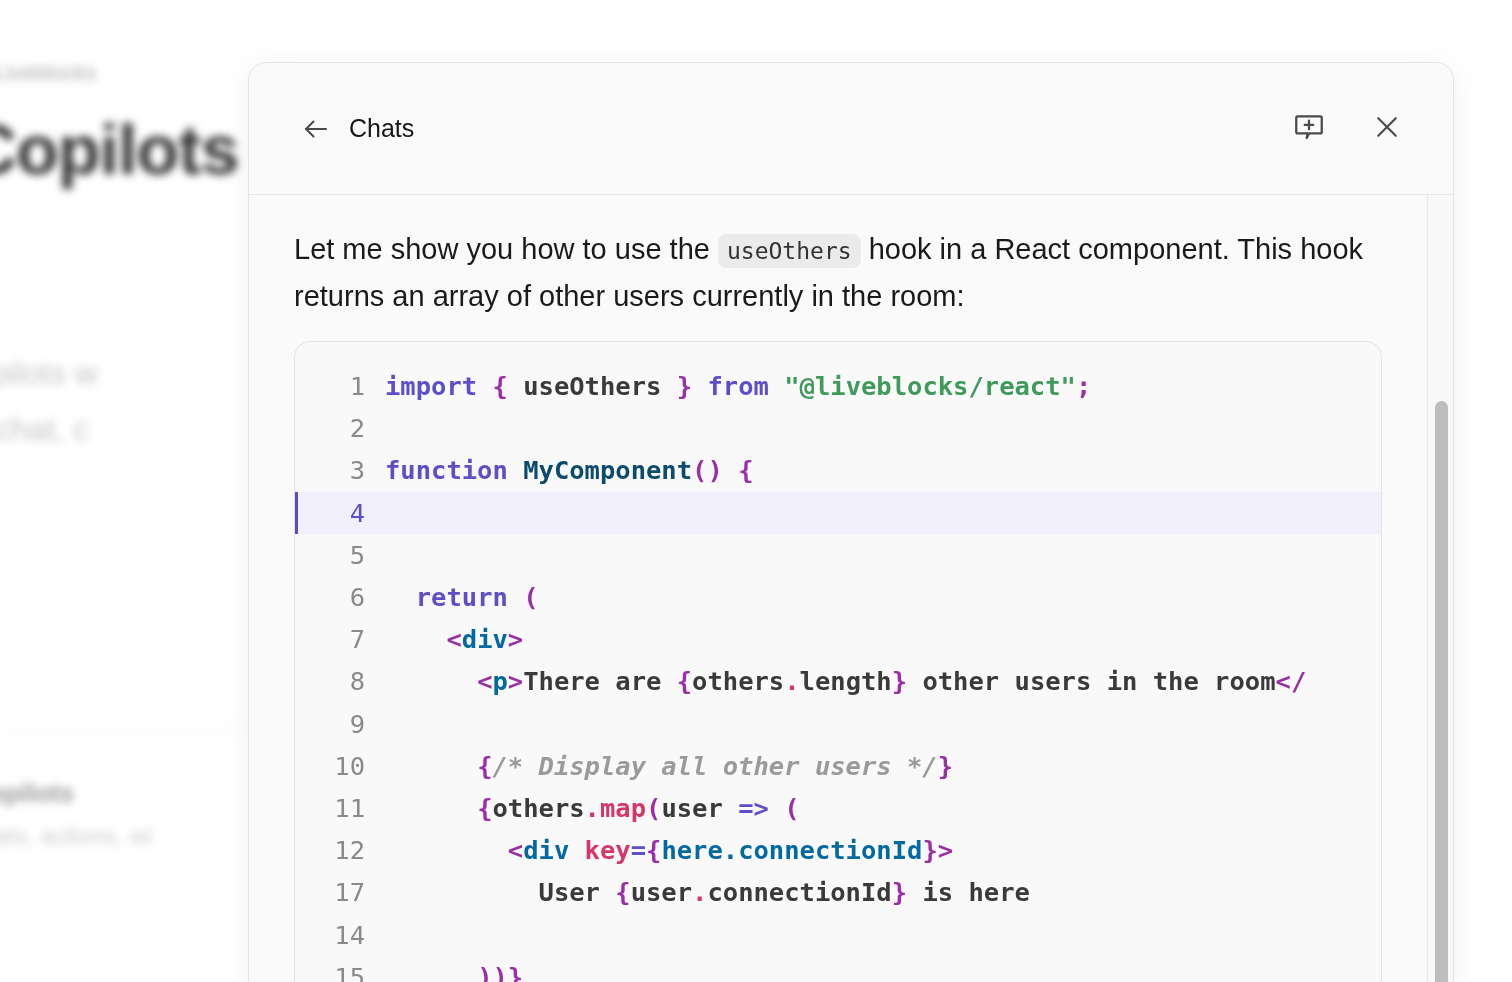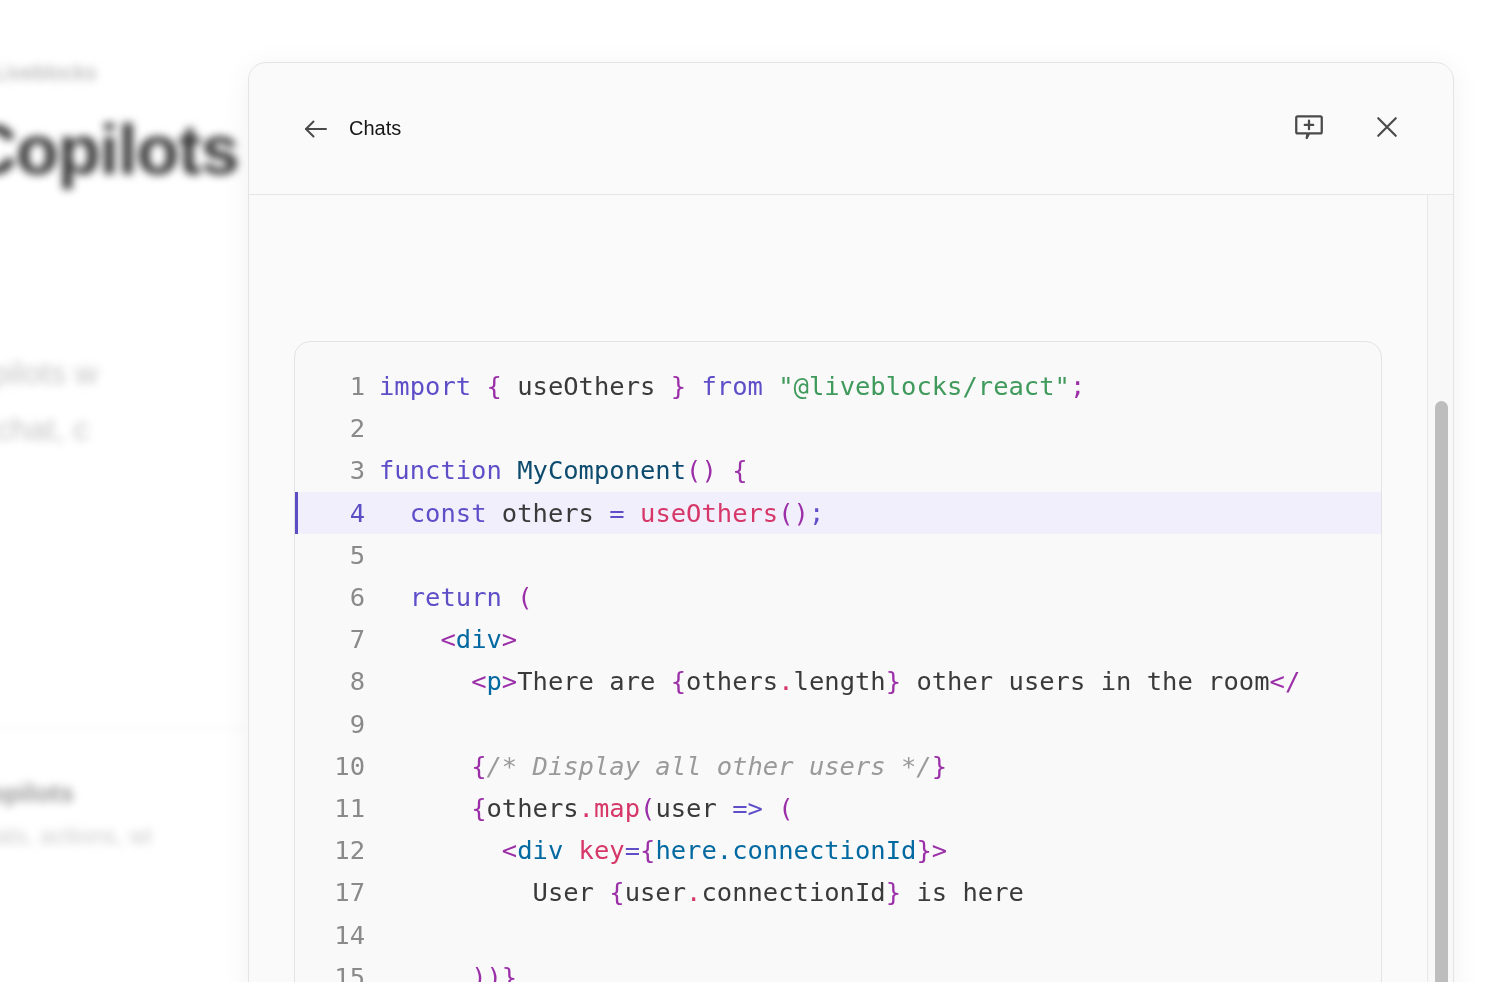--- a/index.html
+++ b/index.html
@@ -12,38 +12,38 @@
     .bg-title { position: absolute; left: -120px; top: 110px; font-size: 70px; font-weight: bold; color: #333; letter-spacing: -1px; white-space: nowrap; }
     .bg-desc { position: absolute; left: -160px; top: 345px; font-size: 32px; line-height: 56px; color: #c4c4c4; white-space: nowrap; }
     .bg-divider { position: absolute; left: 0; top: 728px; width: 250px; height: 1px; background: #ececec; }
     .bg-sub-title { position: absolute; left: -30px; top: 778px; font-size: 26px; font-weight: bold; color: #999; white-space: nowrap; }
     .bg-sub-desc { position: absolute; left: -60px; top: 822px; font-size: 24px; color: #ccc; white-space: nowrap; }
 
     
     .panel { position: absolute; left: 248px; top: 62px; width: 1206px; height: 940px; background: #fafafa; border: 1px solid #e4e4e4; border-radius: 18px; box-shadow: 0 4px 30px rgba(0,0,0,0.06); overflow: hidden; }
     .panel-header { height: 132px; border-bottom: 1px solid #e6e6e6; display: flex; align-items: center; padding: 0 50px; position: relative; }
     .back-btn { width: 34px; height: 34px; display: flex; align-items: center; justify-content: center; margin-right: 16px; cursor: pointer; }
-    .panel-title { font-size: 20px; color: #161616; }
+    .panel-title { font-size: 25px; color: #161616; }
     .header-actions { position: absolute; right: 48px; top: 46px; display: flex; gap: 42px; align-items: center; }
     .icon-btn { width: 36px; height: 36px; display: flex; align-items: center; justify-content: center; cursor: pointer; }
 
     .panel-body { position: absolute; left: 0; top: 132px; right: 26px; bottom: 0; padding: 32px 46px 0 45px; }
     .scroll-track { position: absolute; right: 0; top: 132px; width: 26px; bottom: 0; border-left: 1px solid #e8e8e8; background: #f8f8f8; }
     .scroll-thumb { position: absolute; left: 7px; top: 206px; width: 13px; height: 640px; border-radius: 7px; background: #bdbdbd; }
 
     .message { font-size: 29px; line-height: 45px; color: #1a1a1a; width: 1100px; }
     .inline-code { font-family: "DejaVu Sans Mono", monospace; font-size: 23px; background: #ebebeb; border-radius: 8px; padding: 4px 9px; color: #333; }
 
     .code-block { position: absolute; left: 45px; top: 146px; width: 1088px; height: 720px; background: #f9f9f9; border: 1px solid #e3e3e3; border-radius: 16px; overflow: hidden; padding-top: 23px; }
     .code-line { height: 42.2px; display: flex; align-items: center; font-family: "DejaVu Sans Mono", monospace; font-size: 25.5px; white-space: pre; position: relative; }
     .code-line.hl { background: #f1effc; }
     .code-line.hl::before { content: ""; position: absolute; left: 0; top: 0; bottom: 0; width: 3px; background: #5b4ec4; }
     .ln { width: 70px; text-align: right; color: #8a8a8a; flex: none; }
     .code-line.hl .ln { color: #5b4ec4; }
-    .code { margin-left: 14px; color: #3a3a3a; }
+    .code { margin-left: 20px; color: #3a3a3a; font-weight: bold; }
 
     .kw { color: #5e4fc8; }
     .br { color: #9b2fa8; }
     .fn { color: #0c4a6e; }
     .str { color: #3f9a5c; }
     .call { color: #d63768; }
     .tag { color: #0369a1; }
     .cm { color: #9a9a9a; font-style: italic; }
     .attr { color: #d63768; }
     .pl { color: #3a3a3a; }
@@ -81,26 +81,27 @@
       </div>
       <div class="icon-btn">
         <svg width="30" height="30" viewBox="0 0 24 24" fill="none" stroke="#4a4a4a" stroke-width="1.7" stroke-linecap="round">
             <path d="M5 5l14 14M19 5L5 19"></path>
           </svg>
       </div>
     </div>
   </div>
 
   <div class="panel-body">
+    <p class="message"><span>Let me show you how to use the </span><code class="inline-code">useOthers</code><span> hook in a React component. This hook returns an array of other users currently in the room:</span></p>
 
     <div class="code-block" id="code-block">
         <div class="code-line"><span class="ln">1</span><span class="code"><span class="kw">import</span><span class="pl"> </span><span class="br">{</span><span class="pl"> useOthers </span><span class="br">}</span><span class="pl"> </span><span class="kw">from</span><span class="pl"> </span><span class="str">"@liveblocks/react"</span><span class="br">;</span></span></div>
         <div class="code-line"><span class="ln">2</span><span class="code"></span></div>
         <div class="code-line"><span class="ln">3</span><span class="code"><span class="kw">function</span><span class="pl"> </span><span class="fn">MyComponent</span><span class="br">()</span><span class="pl"> </span><span class="br">{</span></span></div>
-        <div class="code-line hl"><span class="ln">4</span><span class="code"><span class="pl">  </span><span class="kw">const</span><span class="pl"> others </span><span class="kw">=</span><span class="pl"> </span><span class="call">useOthers</span><span class="br">()</span><span class="kw">;</span></span></div>
+        <div class="code-line hl"><span class="ln">4</span></div>
         <div class="code-line"><span class="ln">5</span><span class="code"></span></div>
         <div class="code-line"><span class="ln">6</span><span class="code"><span class="pl">  </span><span class="kw">return</span><span class="pl"> </span><span class="br">(</span></span></div>
         <div class="code-line"><span class="ln">7</span><span class="code"><span class="pl">    </span><span class="br">&lt;</span><span class="tag">div</span><span class="br">&gt;</span></span></div>
         <div class="code-line"><span class="ln">8</span><span class="code"><span class="pl">      </span><span class="br">&lt;</span><span class="tag">p</span><span class="br">&gt;</span><span class="pl">There are </span><span class="br">{</span><span class="pl">others</span><span class="call">.</span><span class="pl">length</span><span class="br">}</span><span class="pl"> other users in the room</span><span class="br">&lt;/</span></span></div>
         <div class="code-line"><span class="ln">9</span><span class="code"></span></div>
         <div class="code-line"><span class="ln">10</span><span class="code"><span class="pl">      </span><span class="br">{</span><span class="cm">/* Display all other users */</span><span class="br">}</span></span></div>
         <div class="code-line"><span class="ln">11</span><span class="code"><span class="pl">      </span><span class="br">{</span><span class="pl">others</span><span class="call">.</span><span class="call">map</span><span class="br">(</span><span class="pl">user </span><span class="kw">=&gt;</span><span class="pl"> </span><span class="br">(</span></span></div>
         <div class="code-line"><span class="ln">12</span><span class="code"><span class="pl">        </span><span class="br">&lt;</span><span class="tag">div</span><span class="pl"> </span><span class="attr">key</span><span class="kw">=</span><span class="br">{</span><span class="tag">here.connectionId</span><span class="br">}&gt;</span></span></div>
         <div class="code-line"><span class="ln">17</span><span class="code"><span class="pl">          User </span><span class="br">{</span><span class="pl">user</span><span class="call">.</span><span class="pl">connectionId</span><span class="br">}</span><span class="pl"> is here</span></span></div>
         <div class="code-line"><span class="ln">14</span></div>

